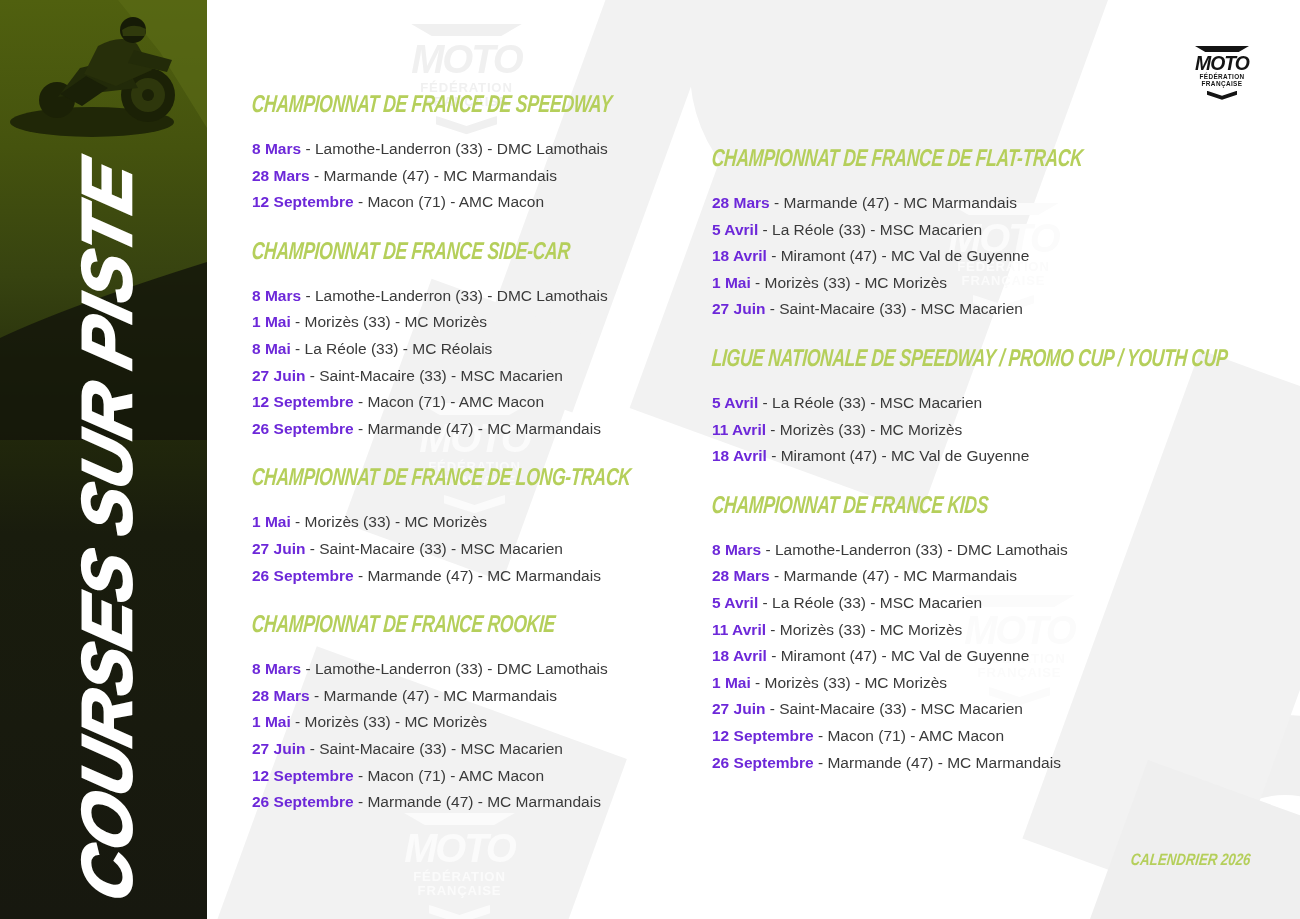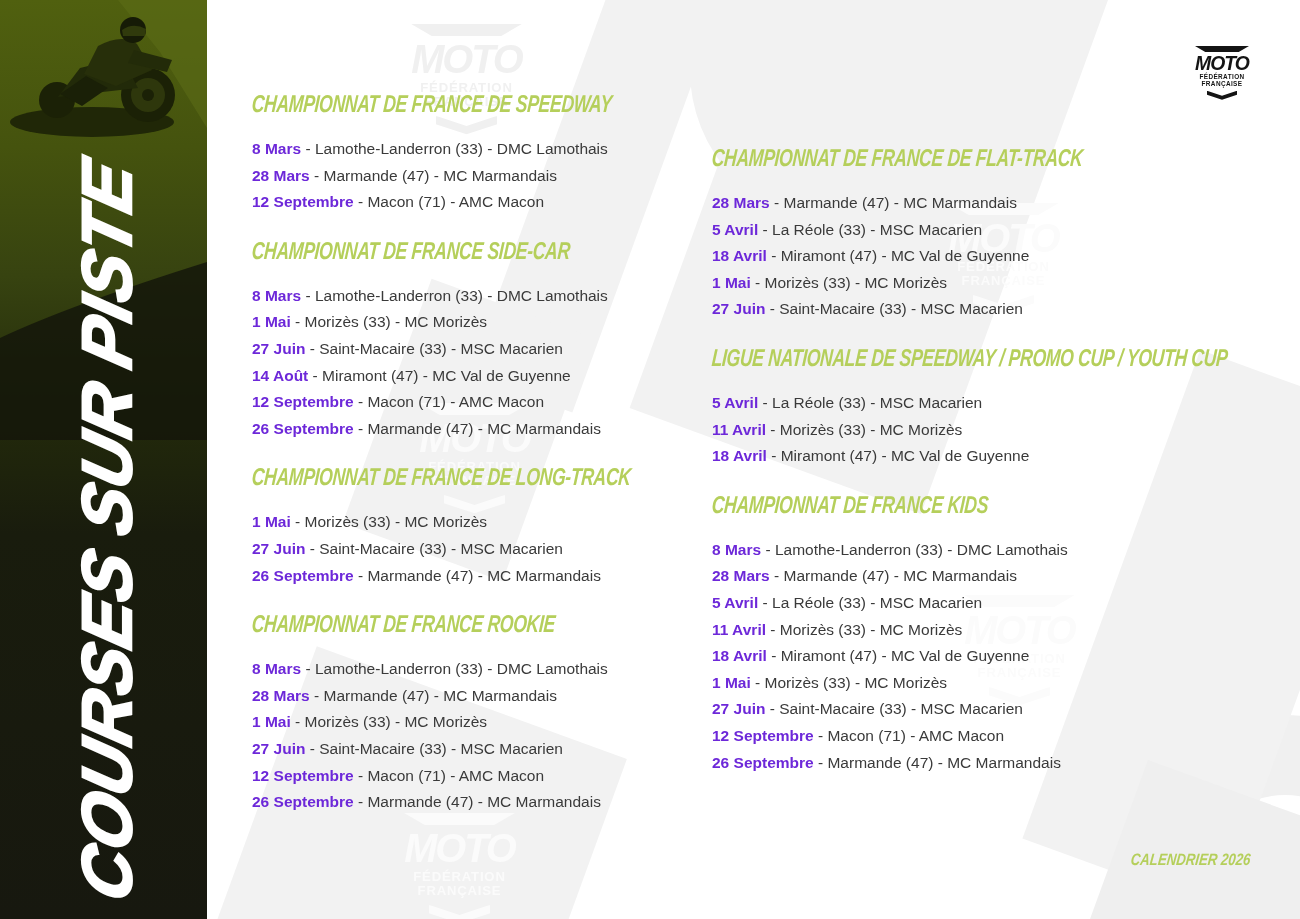--- a/index.html
+++ b/index.html
@@ -166,22 +166,22 @@
             <div class="row"><span class="date">8 Mars</span> <span class="details">- Lamothe-Landerron (33) - DMC Lamothais</span></div>
             <div class="row"><span class="date">28 Mars</span> <span class="details">- Marmande (47) - MC Marmandais</span></div>
             <div class="row"><span class="date">12 Septembre</span> <span class="details">- Macon (71) - AMC Macon</span></div>
           </div>
         </div>
         <div class="section">
           <h2 class="sec-title">CHAMPIONNAT DE FRANCE SIDE-CAR</h2>
           <div class="events">
             <div class="row"><span class="date">8 Mars</span> <span class="details">- Lamothe-Landerron (33) - DMC Lamothais</span></div>
             <div class="row"><span class="date">1 Mai</span> <span class="details">- Morizès (33) - MC Morizès</span></div>
-            <div class="row"><span class="date">27 Juin</span> <span class="details">- Saint-Macaire (33) - MSC Macarien</span></div>
-            <div class="row"><span class="date">14 Août</span> <span class="details">- Miramont (47) - MC Val de Guyenne</span></div>
+            <div class="row"><span class="date">8 Mai</span> <span class="details">- La Réole (33) - MC Réolais</span></div>
+            <div class="row"><span class="date">27 Juin</span> <span class="details">- Saint-Macaire (33) - MSC Macarien</span></div>
             <div class="row"><span class="date">12 Septembre</span> <span class="details">- Macon (71) - AMC Macon</span></div>
             <div class="row"><span class="date">26 Septembre</span> <span class="details">- Marmande (47) - MC Marmandais</span></div>
           </div>
         </div>
         <div class="section">
           <h2 class="sec-title">CHAMPIONNAT DE FRANCE DE LONG-TRACK</h2>
           <div class="events">
             <div class="row"><span class="date">1 Mai</span> <span class="details">- Morizès (33) - MC Morizès</span></div>
             <div class="row"><span class="date">27 Juin</span> <span class="details">- Saint-Macaire (33) - MSC Macarien</span></div>
             <div class="row"><span class="date">26 Septembre</span> <span class="details">- Marmande (47) - MC Marmandais</span></div>

